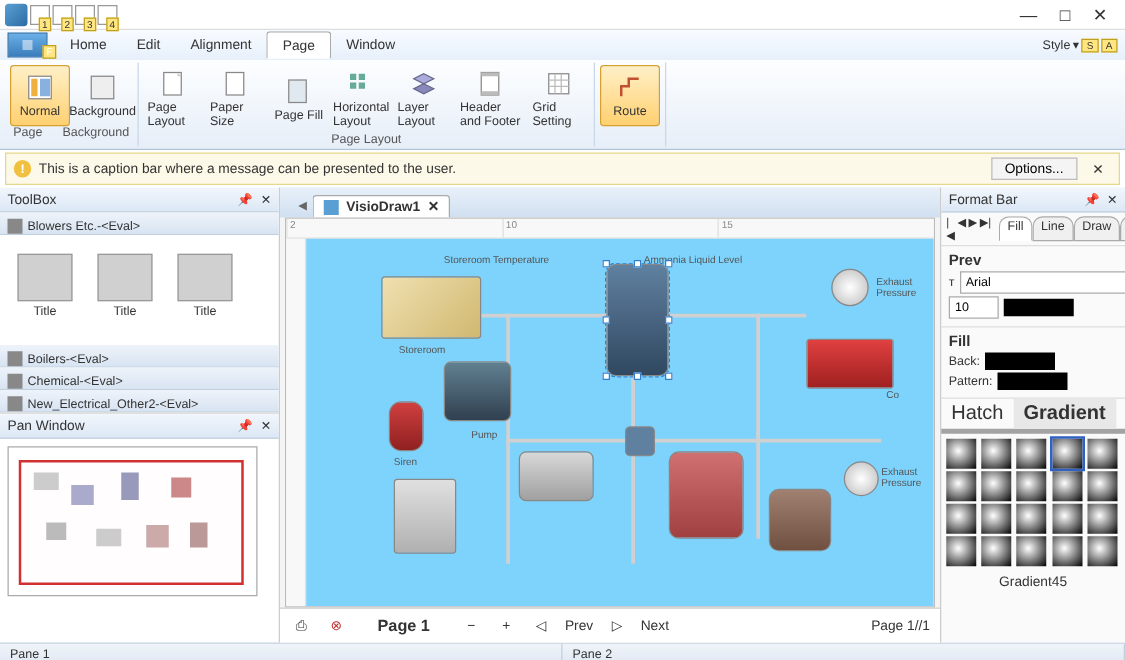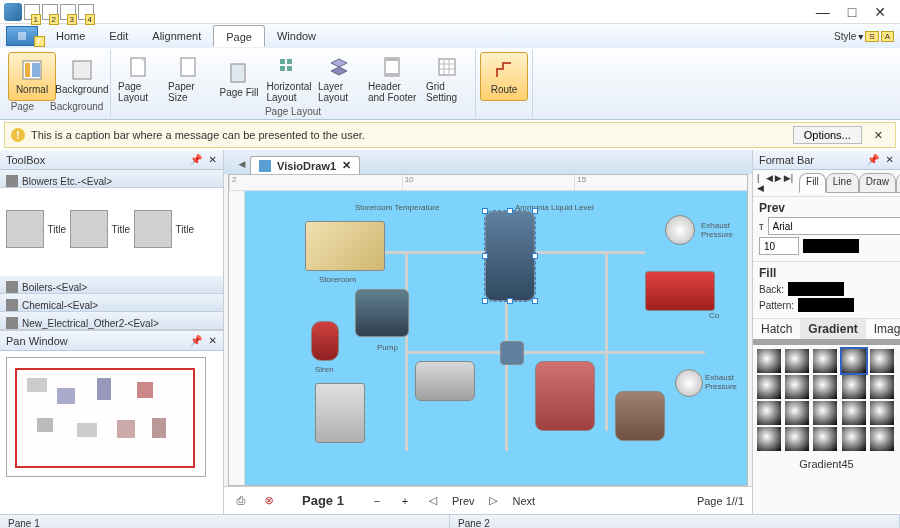--- a/index.html
+++ b/index.html
@@ -36,21 +36,21 @@
 .content { display: flex; height: 364px; }
 
 .left-col { width: 224px; display: flex; flex-direction: column; border-right: 1px solid #ccc; }
 .panel-header { height: 20px; background: linear-gradient(#f2f6fc,#dce8f6); border-bottom: 1px solid #b8c8da; display: flex; align-items: center; padding: 0 6px; font-size: 11px; }
 .panel-ctrls { margin-left: auto; display: flex; gap: 6px; font-size: 10px; }
 .panel-ctrls span { cursor: pointer; }
 .toolbox-section { height: 180px; overflow: hidden; display: flex; flex-direction: column; }
 .section-bar { height: 18px; background: linear-gradient(#eef3fa,#d8e4f2); border-bottom: 1px solid #c0d0e0; padding: 0 6px; display: flex; align-items: flex-end; font-size: 10px; cursor: pointer; }
 .section-icon { width: 12px; height: 12px; margin-right: 4px; background: #888; }
 .shapes-grid { flex: 1; display: flex; flex-wrap: wrap; padding: 6px; gap: 4px; overflow: auto; }
-.shape-tile { width: 60px; height: 70px; display: flex; flex-direction: row; align-items: center; justify-content: center; gap: 3px; font-size: 10px; }
+.shape-tile { width: 60px; height: 70px; display: flex; flex-direction: column; align-items: center; justify-content: center; gap: 3px; font-size: 10px; }
 .shape-img { width: 44px; height: 38px; background: #d0d0d0; border: 1px solid #999; }
 .pan-window { flex: 1; border-top: 1px solid #ccc; }
 .pan-content { padding: 6px; }
 .minimap { width: 200px; height: 120px; border: 1px solid #aaa; background: #fff; position: relative; overflow: hidden; }
 .minimap-rect { position: absolute; border: 2px solid #d03030; background: rgba(255,240,240,.1); }
 
 .center-col { flex: 1; display: flex; flex-direction: column; background: #f4f4f4; }
 .tab-bar { height: 24px; background: linear-gradient(#e8f0fa,#d0e0f0); display: flex; align-items: flex-end; padding-left: 10px; }
 .arrow-btn { width: 16px; height: 20px; display: flex; align-items: center; justify-content: center; font-size: 9px; color: #666; cursor: pointer; }
 .doc-tab { background: #fff; border: 1px solid #aaa; border-bottom: none; padding: 2px 8px; display: flex; align-items: center; gap: 6px; font-size: 11px; font-weight: bold; border-radius: 3px 3px 0 0; }
@@ -73,21 +73,21 @@
 .nav-arrows { display: flex; gap: 2px; padding: 3px 4px; border-bottom: 1px solid #ddd; }
 .nav-arrows span { font-size: 9px; cursor: pointer; }
 .format-tabs { display: flex; font-size: 10px; }
 .ftab { padding: 2px 6px; border: 1px solid #aaa; border-radius: 8px 8px 0 0; background: #f0f0f0; cursor: pointer; }
 .ftab.active { background: #fff; border-bottom: 1px solid #fff; }
 .prop-section { padding: 4px 6px; border-bottom: 1px solid #ddd; }
 .prop-label { font-weight: bold; font-size: 12px; }
 .prop-row { display: flex; align-items: center; gap: 4px; margin: 2px 0; font-size: 10px; }
 .prop-input { flex: 1; border: 1px solid #aaa; height: 18px; padding: 0 4px; font-size: 10px; }
 .swatch { width: 56px; height: 14px; background: #000; }
-.sub-tabs { display: flex; font-size: 12px; border-bottom: 6px solid #a3a3a3; text-align: center; }
+.sub-tabs { display: flex; font-size: 16px; border-bottom: 4px solid #a3a3a3; text-align: center; }
 .sub-tab { padding: 3px 8px; cursor: pointer; }
 .sub-tab.active { font-weight: bold; background: #e8e8e8; }
 .gradient-grid { display: grid; grid-template-columns: repeat(5, 1fr); gap: 2px; padding: 4px; }
 .grad-cell { width: 24px; height: 24px; background: radial-gradient(circle at 40% 40%, #fff, #000); cursor: pointer; }
 .grad-cell.sel { outline: 2px solid #3060c0; }
 .grad-name { text-align: center; font-size: 11px; padding: 3px; }
 
 .statusbar { height: 18px; background: linear-gradient(#f0f4fa,#e0e8f2); border-top: 1px solid #c0d0e0; display: flex; font-size: 10px; }
 .status-cell { flex: 1; border-right: 1px solid #c0d0e0; padding: 0 8px; display: flex; align-items: center; }
 

